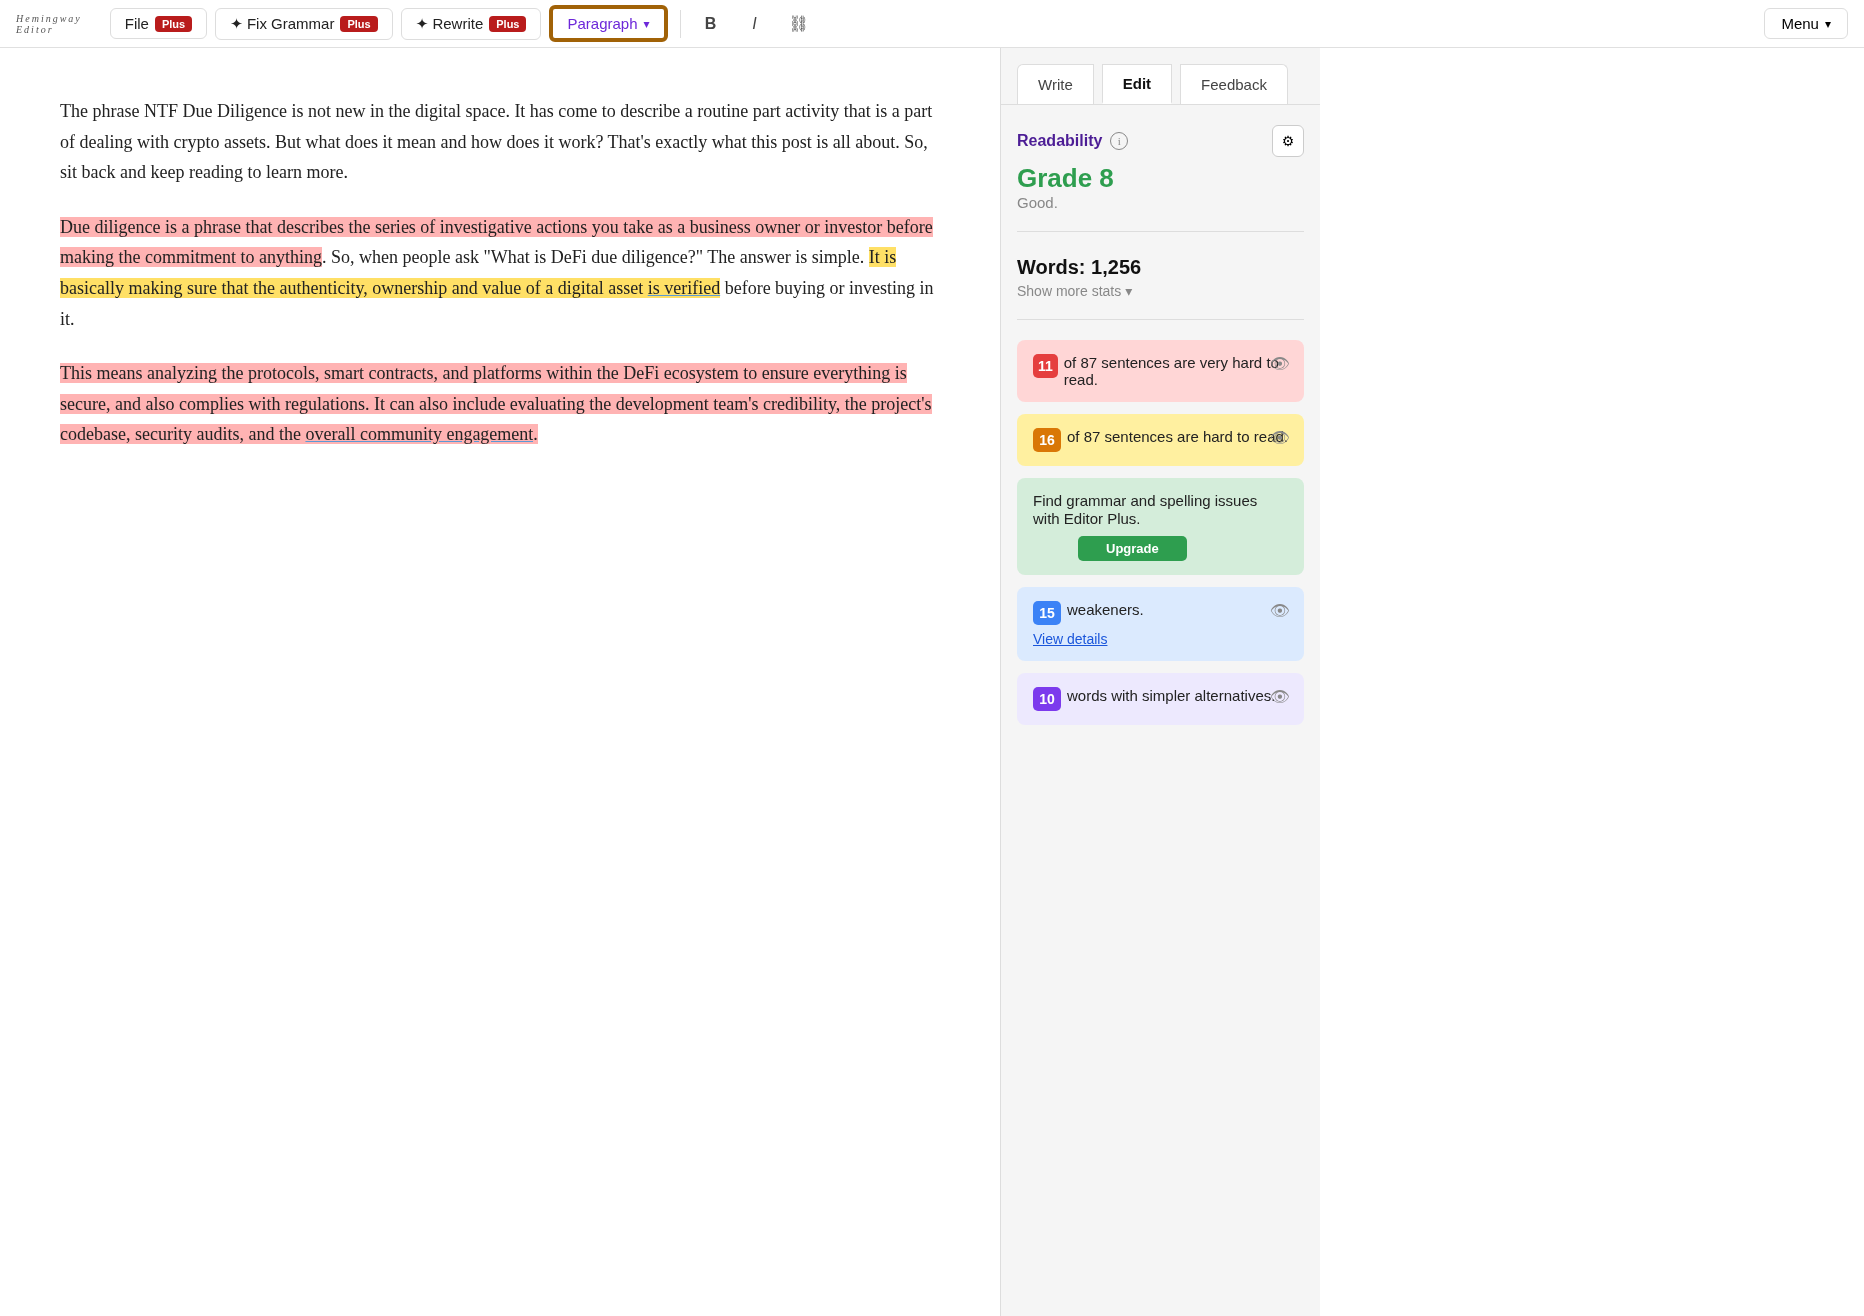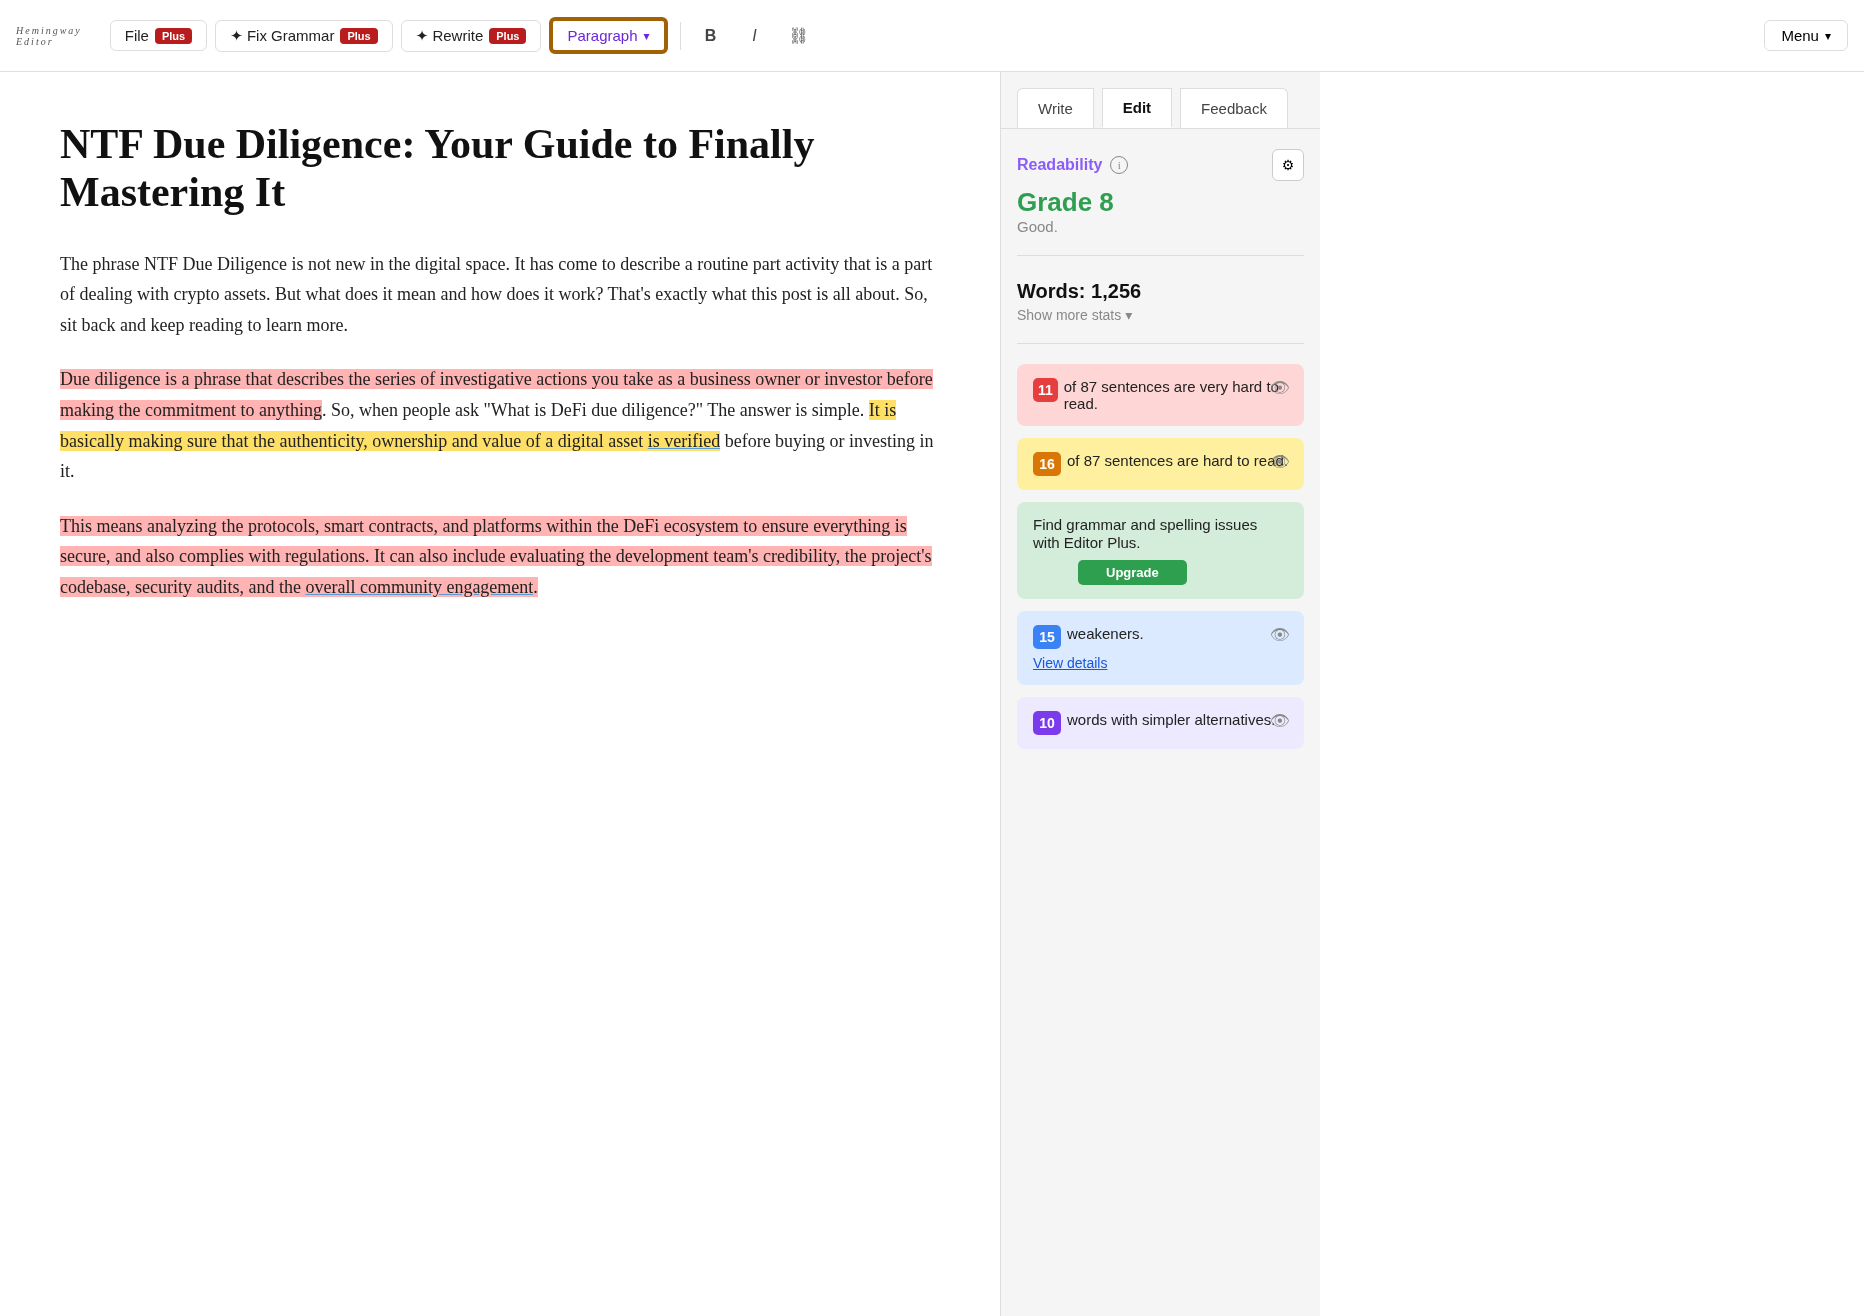--- a/index.html
+++ b/index.html
@@ -3,21 +3,21 @@
   <meta charset="utf-8">
   <style>
     * { box-sizing: border-box; margin: 0; padding: 0; }
     body { font-family: Georgia, 'Times New Roman', serif; background: #fff; display: flex; flex-direction: column; height: 100vh; }
 
     
     .toolbar {
       display: flex;
       align-items: center;
       padding: 0 16px;
-      height: 72px;
+      height: 48px;
       border-bottom: 1px solid #e0e0e0;
       background: #fff;
       gap: 8px;
     }
     .logo {
       font-family: 'Georgia', serif;
       font-size: 18px;
       font-weight: bold;
       color: #222;
       margin-right: 20px;
@@ -185,21 +185,21 @@
     .readability-header {
       display: flex;
       align-items: center;
       gap: 8px;
       margin-bottom: 6px;
     }
     .readability-label {
       font-size: 16px;
       font-weight: bold;
       font-family: Arial, sans-serif;
-      color: #8b5cf6;
+      color: #4c1d95;
     }
     .info-icon {
       width: 18px;
       height: 18px;
       border: 1.5px solid #888;
       border-radius: 50%;
       display: flex;
       align-items: center;
       justify-content: center;
       font-size: 11px;
@@ -376,21 +376,20 @@
 
   <button class="menu-btn">
     <span>Menu</span>
     <span style="font-size:12px;">▾</span>
   </button>
 </div>
 
 <div class="main">
 
   <div class="editor">
-    <h1>NTF Due Diligence: Your Guide to Finally Mastering It</h1>
 
     <p>The phrase NTF Due Diligence is not new in the digital space. It has come to describe a routine part activity that is  a part of dealing with crypto assets. But what does it mean and how does it work? That's exactly what this post is all about. So, sit back and keep reading to learn more.</p>
 
 
     <p>
       <span class="hl-red">Due diligence is a phrase that describes the series of investigative actions you take as a business owner or investor  before making the commitment to anything</span><span>. So, when people ask "What is DeFi due diligence?" The answer is simple. </span><span class="hl-yellow">It is basically making sure that the authenticity, ownership and value of a digital asset </span><span class="hl-yellow hl-blue-underline">is verified</span><span> before buying or investing in it.</span>
     </p>
 
     <p>
       <span class="hl-red">This means analyzing the protocols, smart contracts, and platforms within the DeFi ecosystem to ensure everything is secure, and also complies with regulations. It can also include evaluating the development team's credibility, the project's codebase, security audits, and the </span><span class="hl-red hl-blue-underline">overall community engagement</span><span class="hl-red">.</span>

